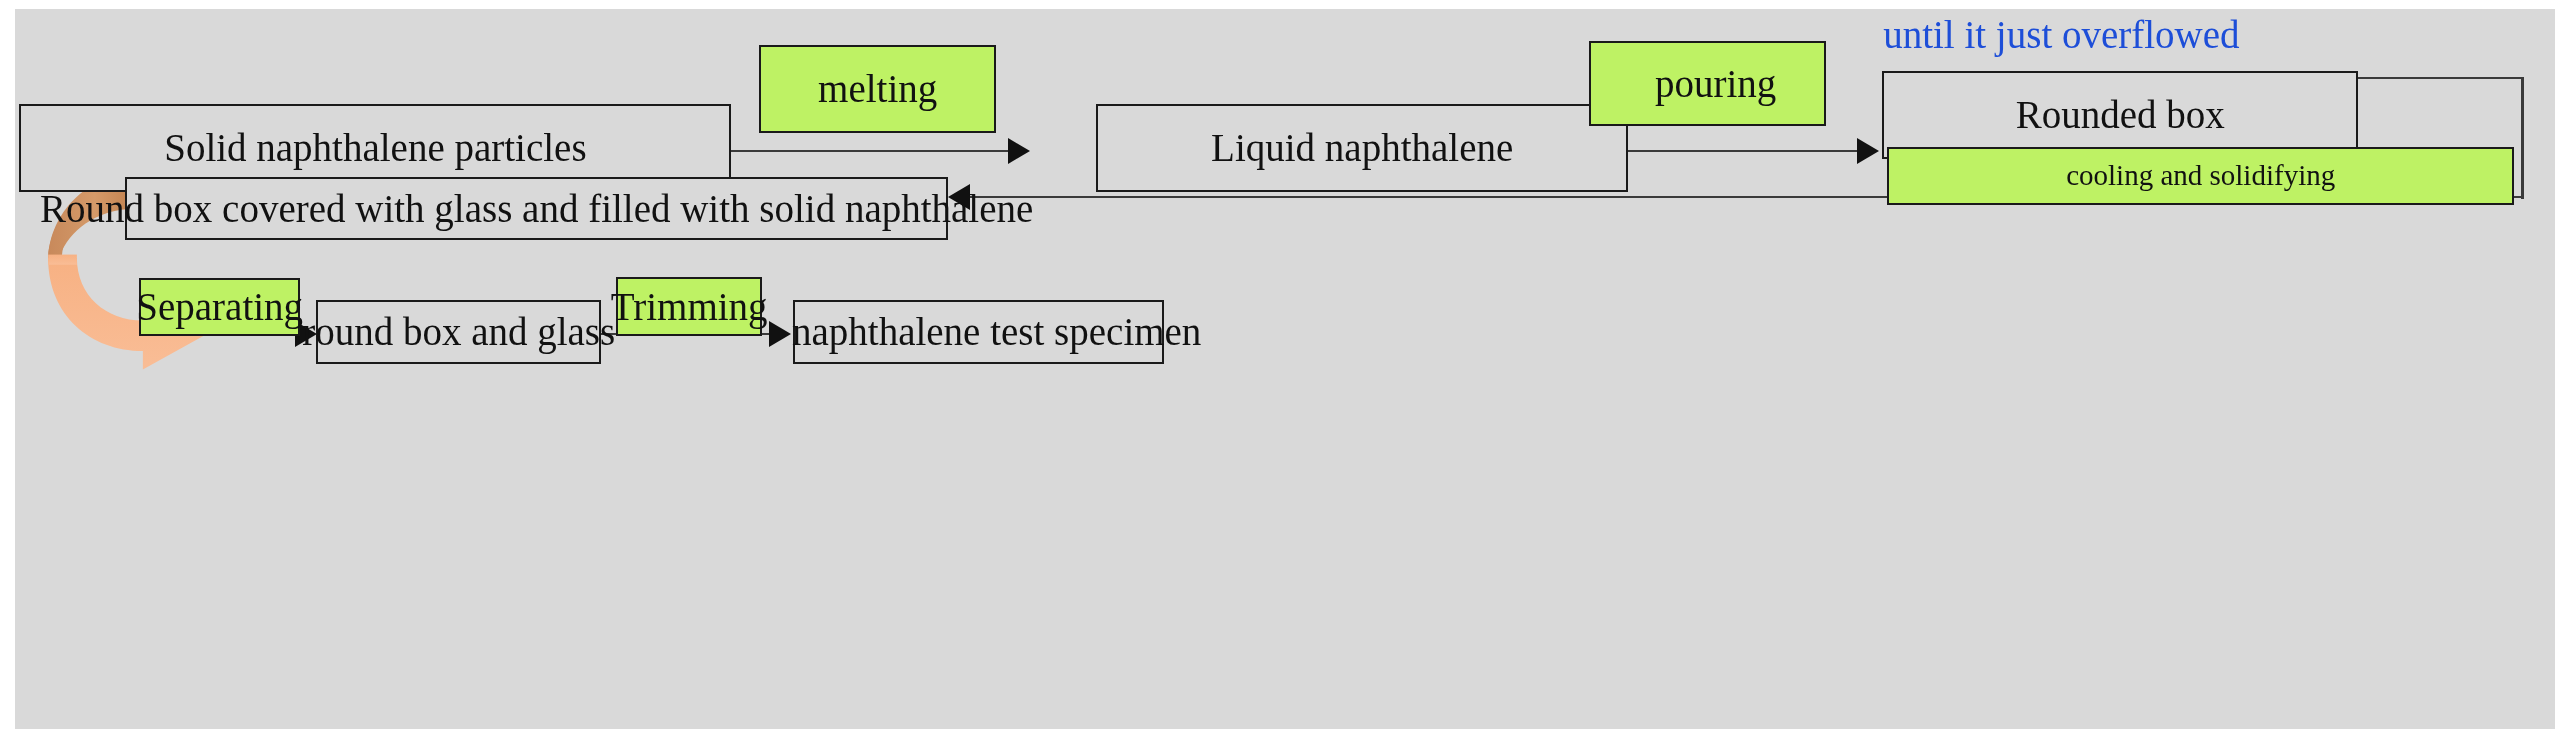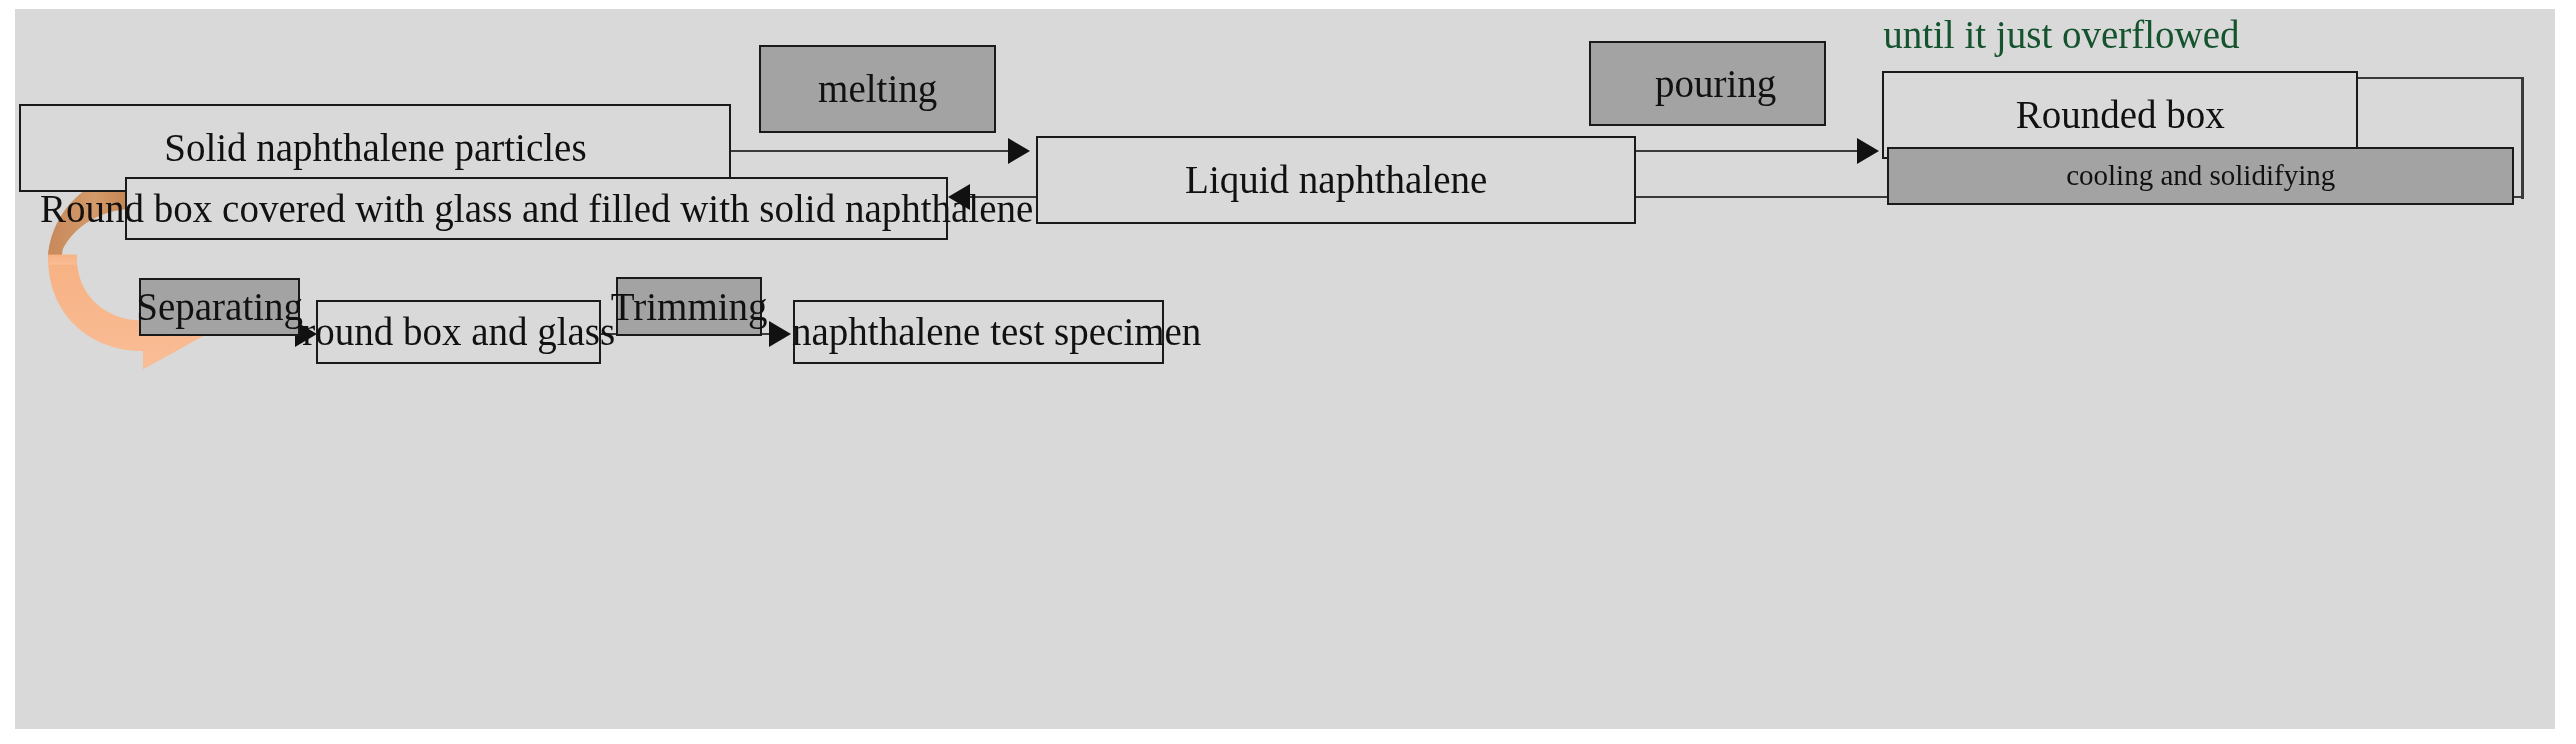--- a/index.html
+++ b/index.html
@@ -31,26 +31,26 @@
     align-items: center;
     justify-content: center;
     background: #d9d9d9;
     border: 2.5px solid #1a1a1a;
     color: #111111;
     white-space: nowrap;
     line-height: 1.0;
     z-index: 6;
   }
   .node.blue {
-    background: #a3a3a3;
+    background: #bef264;
     border: 2.5px solid #1a1a1a;
   }
   .freetext {
     position: absolute;
-    color: #14532d;
+    color: #1d4ed8;
     white-space: nowrap;
     line-height: 1.0;
     z-index: 7;
   }
   
   .hline {
     position: absolute;
     background: #3a3a3a;
     height: 2.5px;
     z-index: 3;
@@ -102,21 +102,21 @@
     <div class="arrowhead-left" style="left:933px; top:175px;"></div>
 
     <div class="node" style="left:4.2px; top:95px; width:712px; height:88px; font-size:39px;">
       <span>Solid naphthalene particles</span>
     </div>
 
     <div class="node blue" style="left:744px; top:36px; width:237px; height:88px; font-size:39px;">
       <span>melting</span>
     </div>
 
-    <div class="node" style="left:1021px; top:95px; width:600px; height:88px; font-size:39px;margin-top:32px;">
+    <div class="node" style="left:1081px; top:95px; width:532px; height:88px; font-size:39px;">
       <span>Liquid naphthalene</span>
     </div>
 
     <div class="node blue" style="left:1574px; top:32px; width:237px; height:85px; font-size:39px;padding-left:16px;">
       <span>pouring</span>
     </div>
 
 
     <div class="freetext" style="left:1868px; top:6.8px; font-size:39px;">
       <span>until it just overflowed</span>

